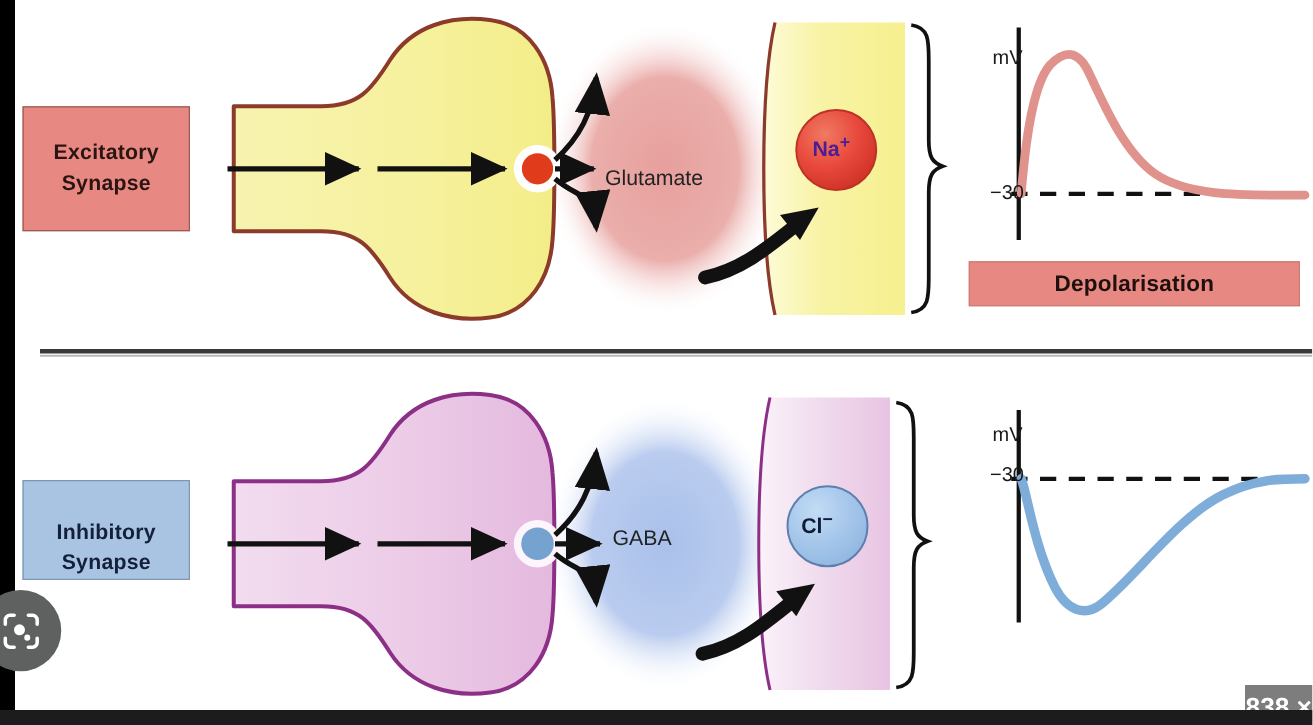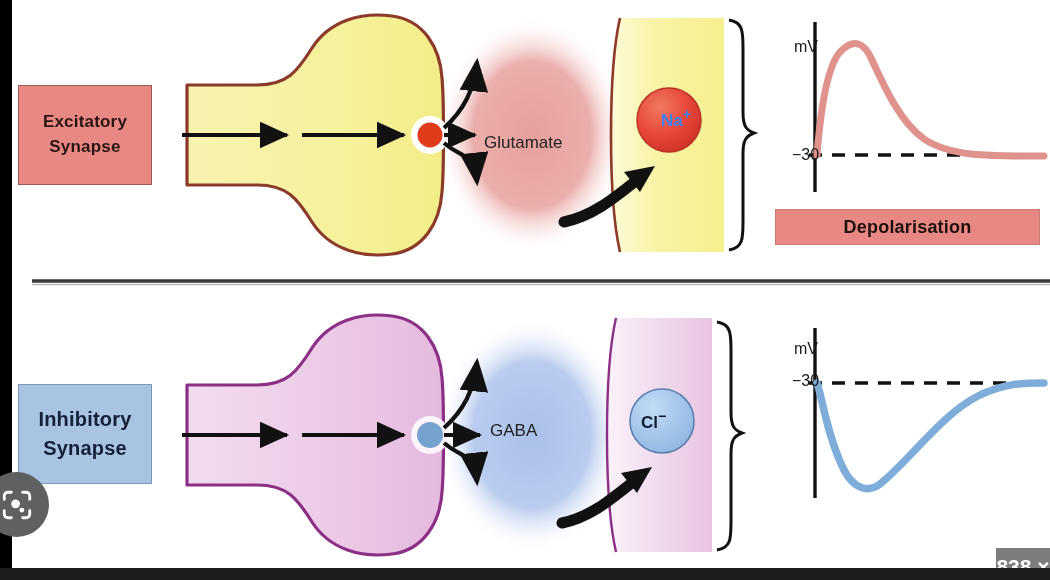--- a/index.html
+++ b/index.html
@@ -29,23 +29,23 @@
     letter-spacing:.2px;
   }
   .labelbox span { display:block; }
 
   #excitatory-label {
     left:6px; top:85px; width:134px; height:100px;
     background:#e78982; border:1px solid #9a5a55;
     color:#2b1512; font-size:17px;
   }
   #inhibitory-label {
-    left:6px; top:384px; width:134px; height:100px;
+    left:6px; top:384px; width:134px; height:80px;
     background:#a9c4e2; border:1px solid #7d96b3;
-    color:#14203a; font-size:20px;
+    color:#14203a; font-size:17px;justify-content:flex-end;
   }
 
   
   .banner {
     position:absolute; display:flex; align-items:center; justify-content:center;
     font-weight:bold; font-size:18px; letter-spacing:.2px;
   }
   #depolarisation-banner {
     left:763px; top:209px; width:265px; height:36px;
     background:#e78982; border:1px solid #c97b74; color:#1f0f0d;
@@ -70,21 +70,21 @@
     position:absolute; font-size:17px; color:#222; white-space:nowrap;
   }
   #glutamate-text { left:472px; top:121px;margin-top:12px; }
   #gaba-text      { left:478px; top:421px;text-align:center; }
 
   
   .ion-label {
     position:absolute; font-weight:bold; font-size:17px;
     white-space:nowrap; pointer-events:none;
   }
-  #na-ion-label { left:638px; top:106px; color:#3b82f6;margin-left:11px; }
+  #na-ion-label { left:638px; top:106px; color:#4c1d95; }
   #cl-ion-label { left:629px; top:408px; color:#0e1c34; }
 
   
   #lens-button {
     position:absolute; left:-16px; top:472px;
     width:65px; height:65px; border-radius:50%;
     background:#5f6060; display:flex; align-items:center; justify-content:center;
   }
   
   #size-badge {

